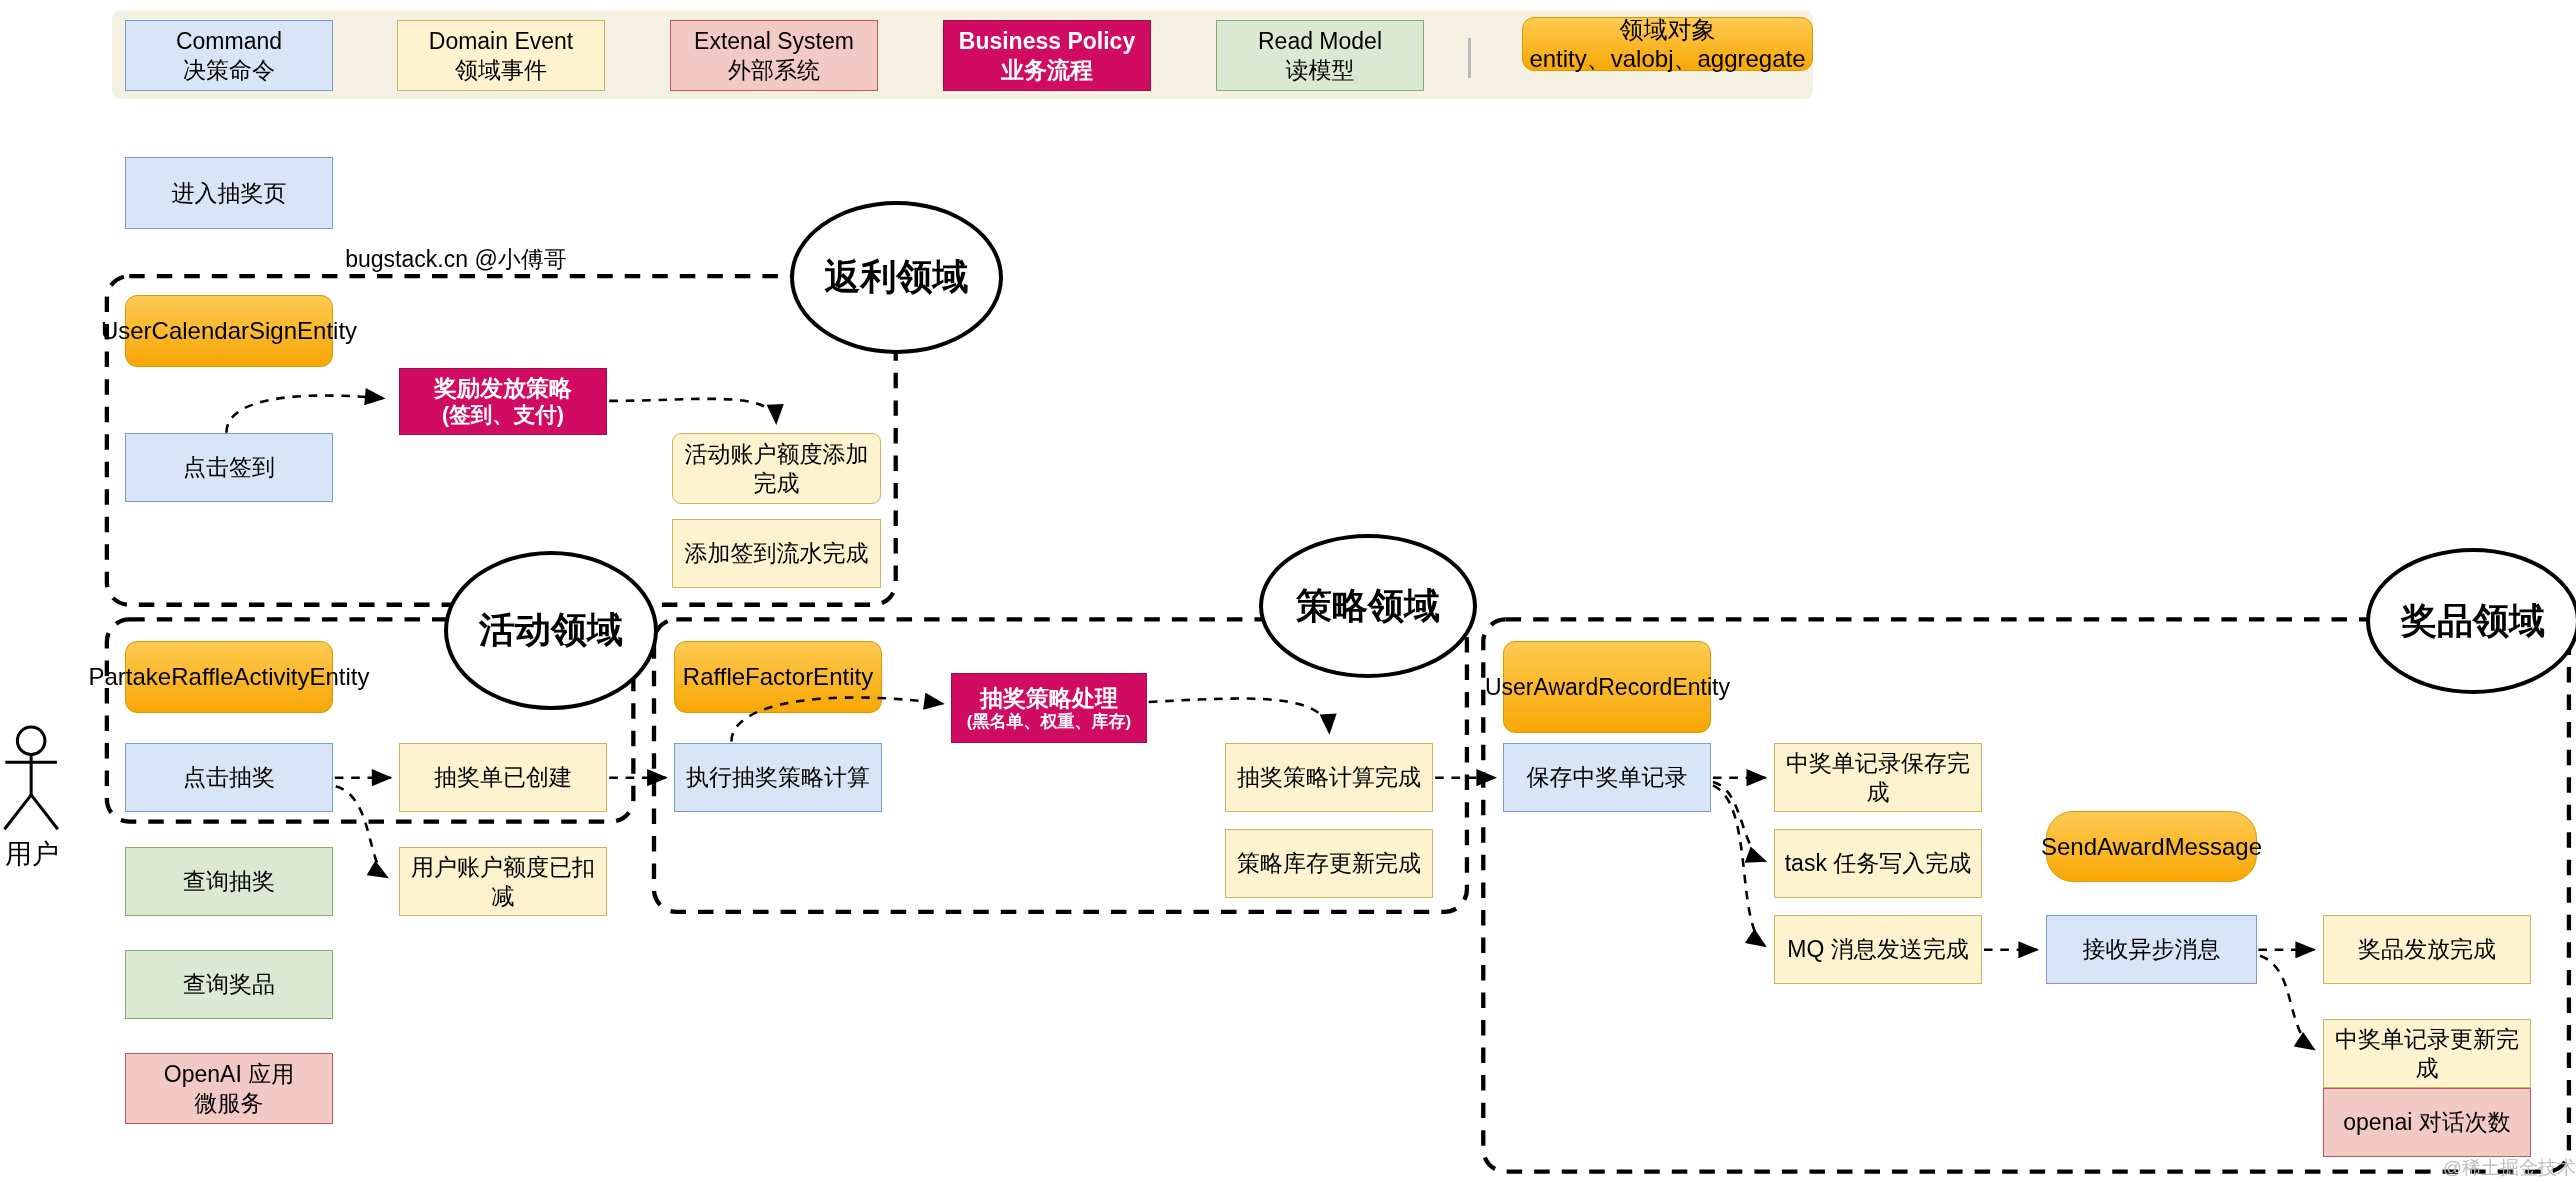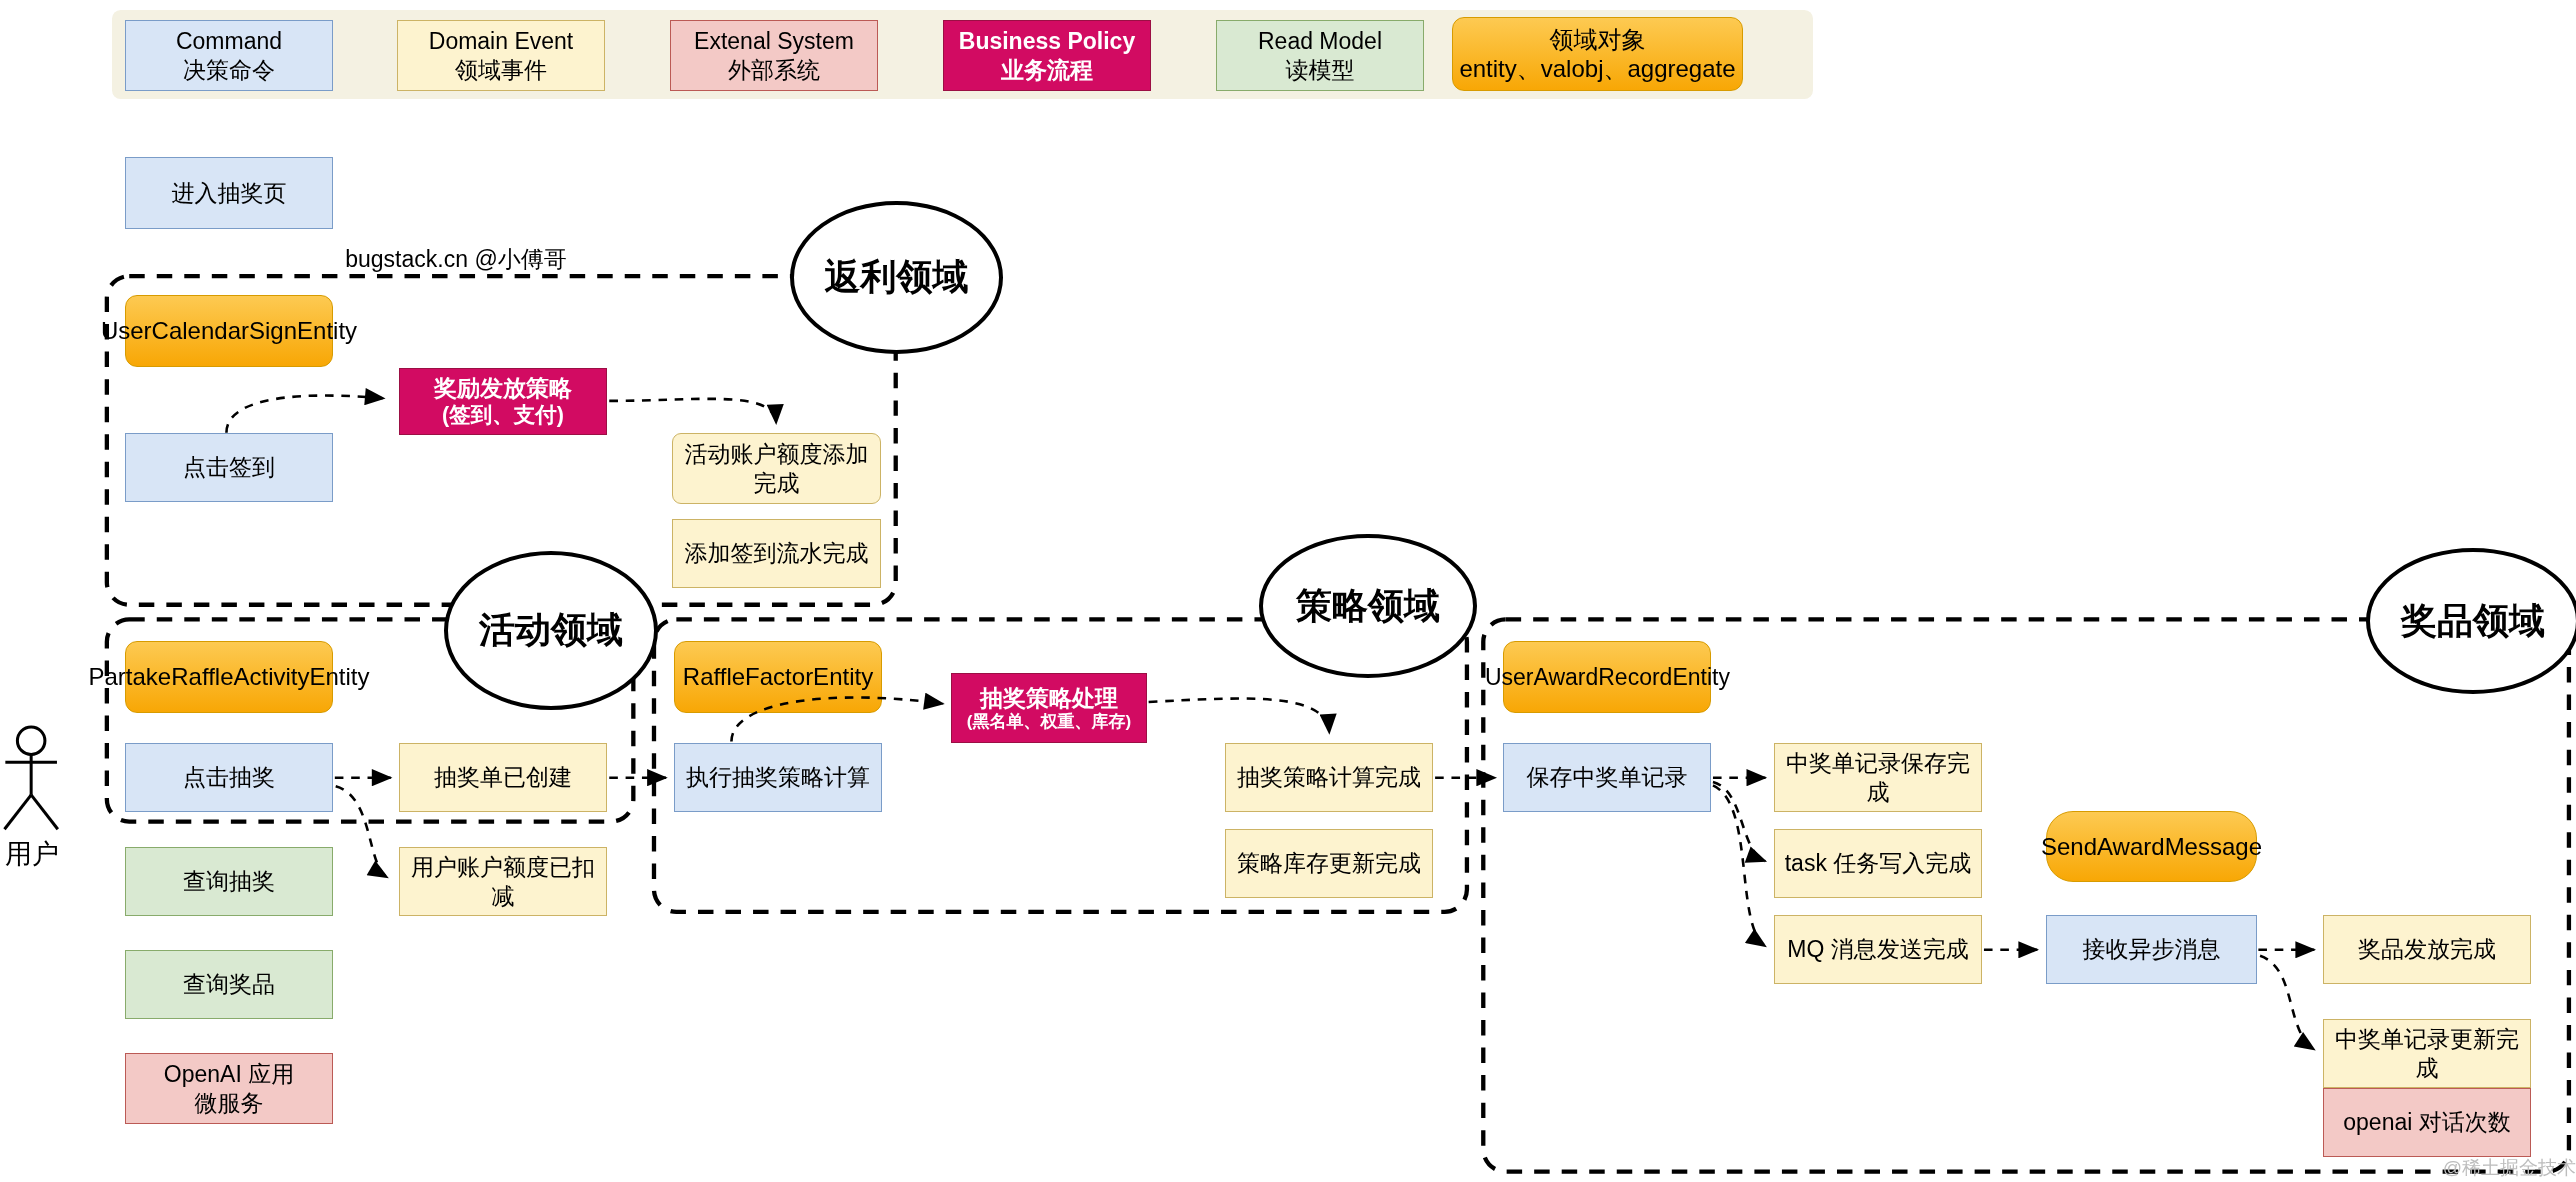--- a/index.html
+++ b/index.html
@@ -67,21 +67,21 @@
     <span class="sub">外部系统</span>
   </div>
   <div class="node t-policy" style="left:943px;top:20px;width:208px;height:71px;">
     <span>Business Policy</span>
     <span class="sub" style="font-size:23px;">业务流程</span>
   </div>
   <div class="node t-read" style="left:1216px;top:20px;width:208px;height:71px;">
     <span>Read Model</span>
     <span class="sub">读模型</span>
   </div>
-  <div class="node t-entity" style="left:1452px;top:17px;width:291px;height:74px;justify-content:center;">
+  <div class="node t-entity" style="left:1522px;top:17px;width:291px;height:54px;justify-content:center;">
     <span>领域对象</span>
     <span class="sub">entity、valobj、aggregate</span>
   </div>
 
   <div class="annotation">bugstack.cn @小傅哥</div>
   <div class="actor-label">用户</div>
   <div class="watermark">@稀土掘金技术社区</div>
 
   <div class="ellipse" style="left:790px;top:201px;width:205px;height:145px;">
     <span>返利领域</span>
@@ -146,21 +146,21 @@
   </div>
   <div class="node t-command" style="left:674px;top:743px;width:208px;height:69px;">
     <span>执行抽奖策略计算</span>
   </div>
   <div class="node t-event" style="left:1225px;top:743px;width:208px;height:69px;">
     <span>抽奖策略计算完成</span>
   </div>
   <div class="node t-event" style="left:1225px;top:829px;width:208px;height:69px;">
     <span>策略库存更新完成</span>
   </div>
-  <div class="node t-entity" style="left:1503px;top:641px;width:208px;height:72px;font-size:23px;padding-left:6px;">
+  <div class="node t-entity" style="left:1503px;top:641px;width:208px;height:92px;font-size:23px;padding-left:6px;">
     <span>UserAwardRecordEntity</span>
   </div>
   <div class="node t-command" style="left:1503px;top:743px;width:208px;height:69px;">
     <span>保存中奖单记录</span>
   </div>
   <div class="node t-event" style="left:1774px;top:743px;width:208px;height:69px;">
     <span>中奖单记录保存完成</span>
   </div>
   <div class="node t-event" style="left:1774px;top:829px;width:208px;height:69px;">
     <span>task 任务写入完成</span>

